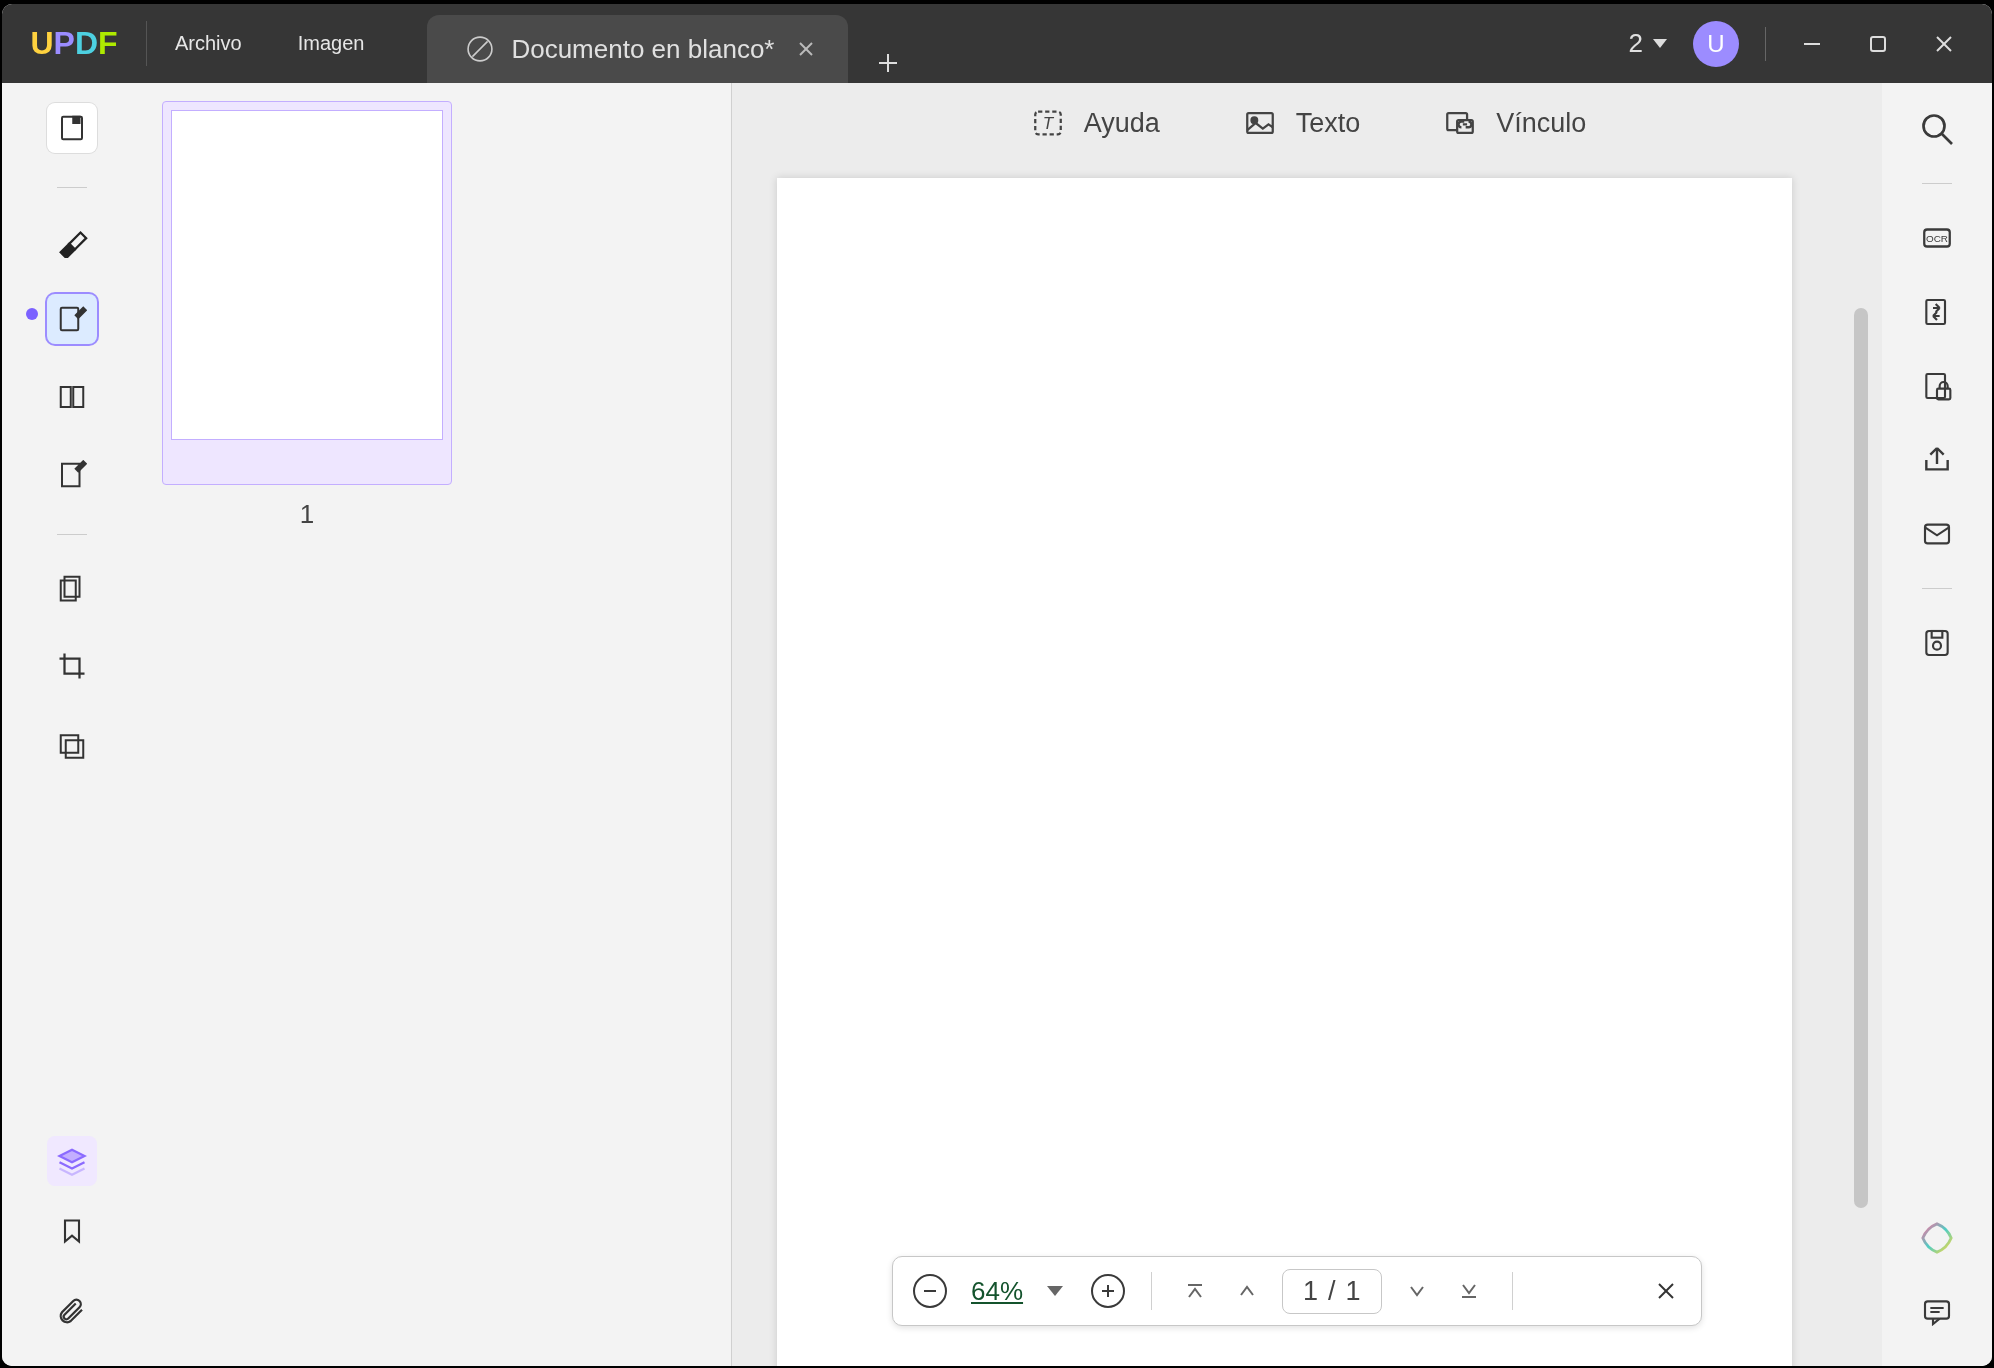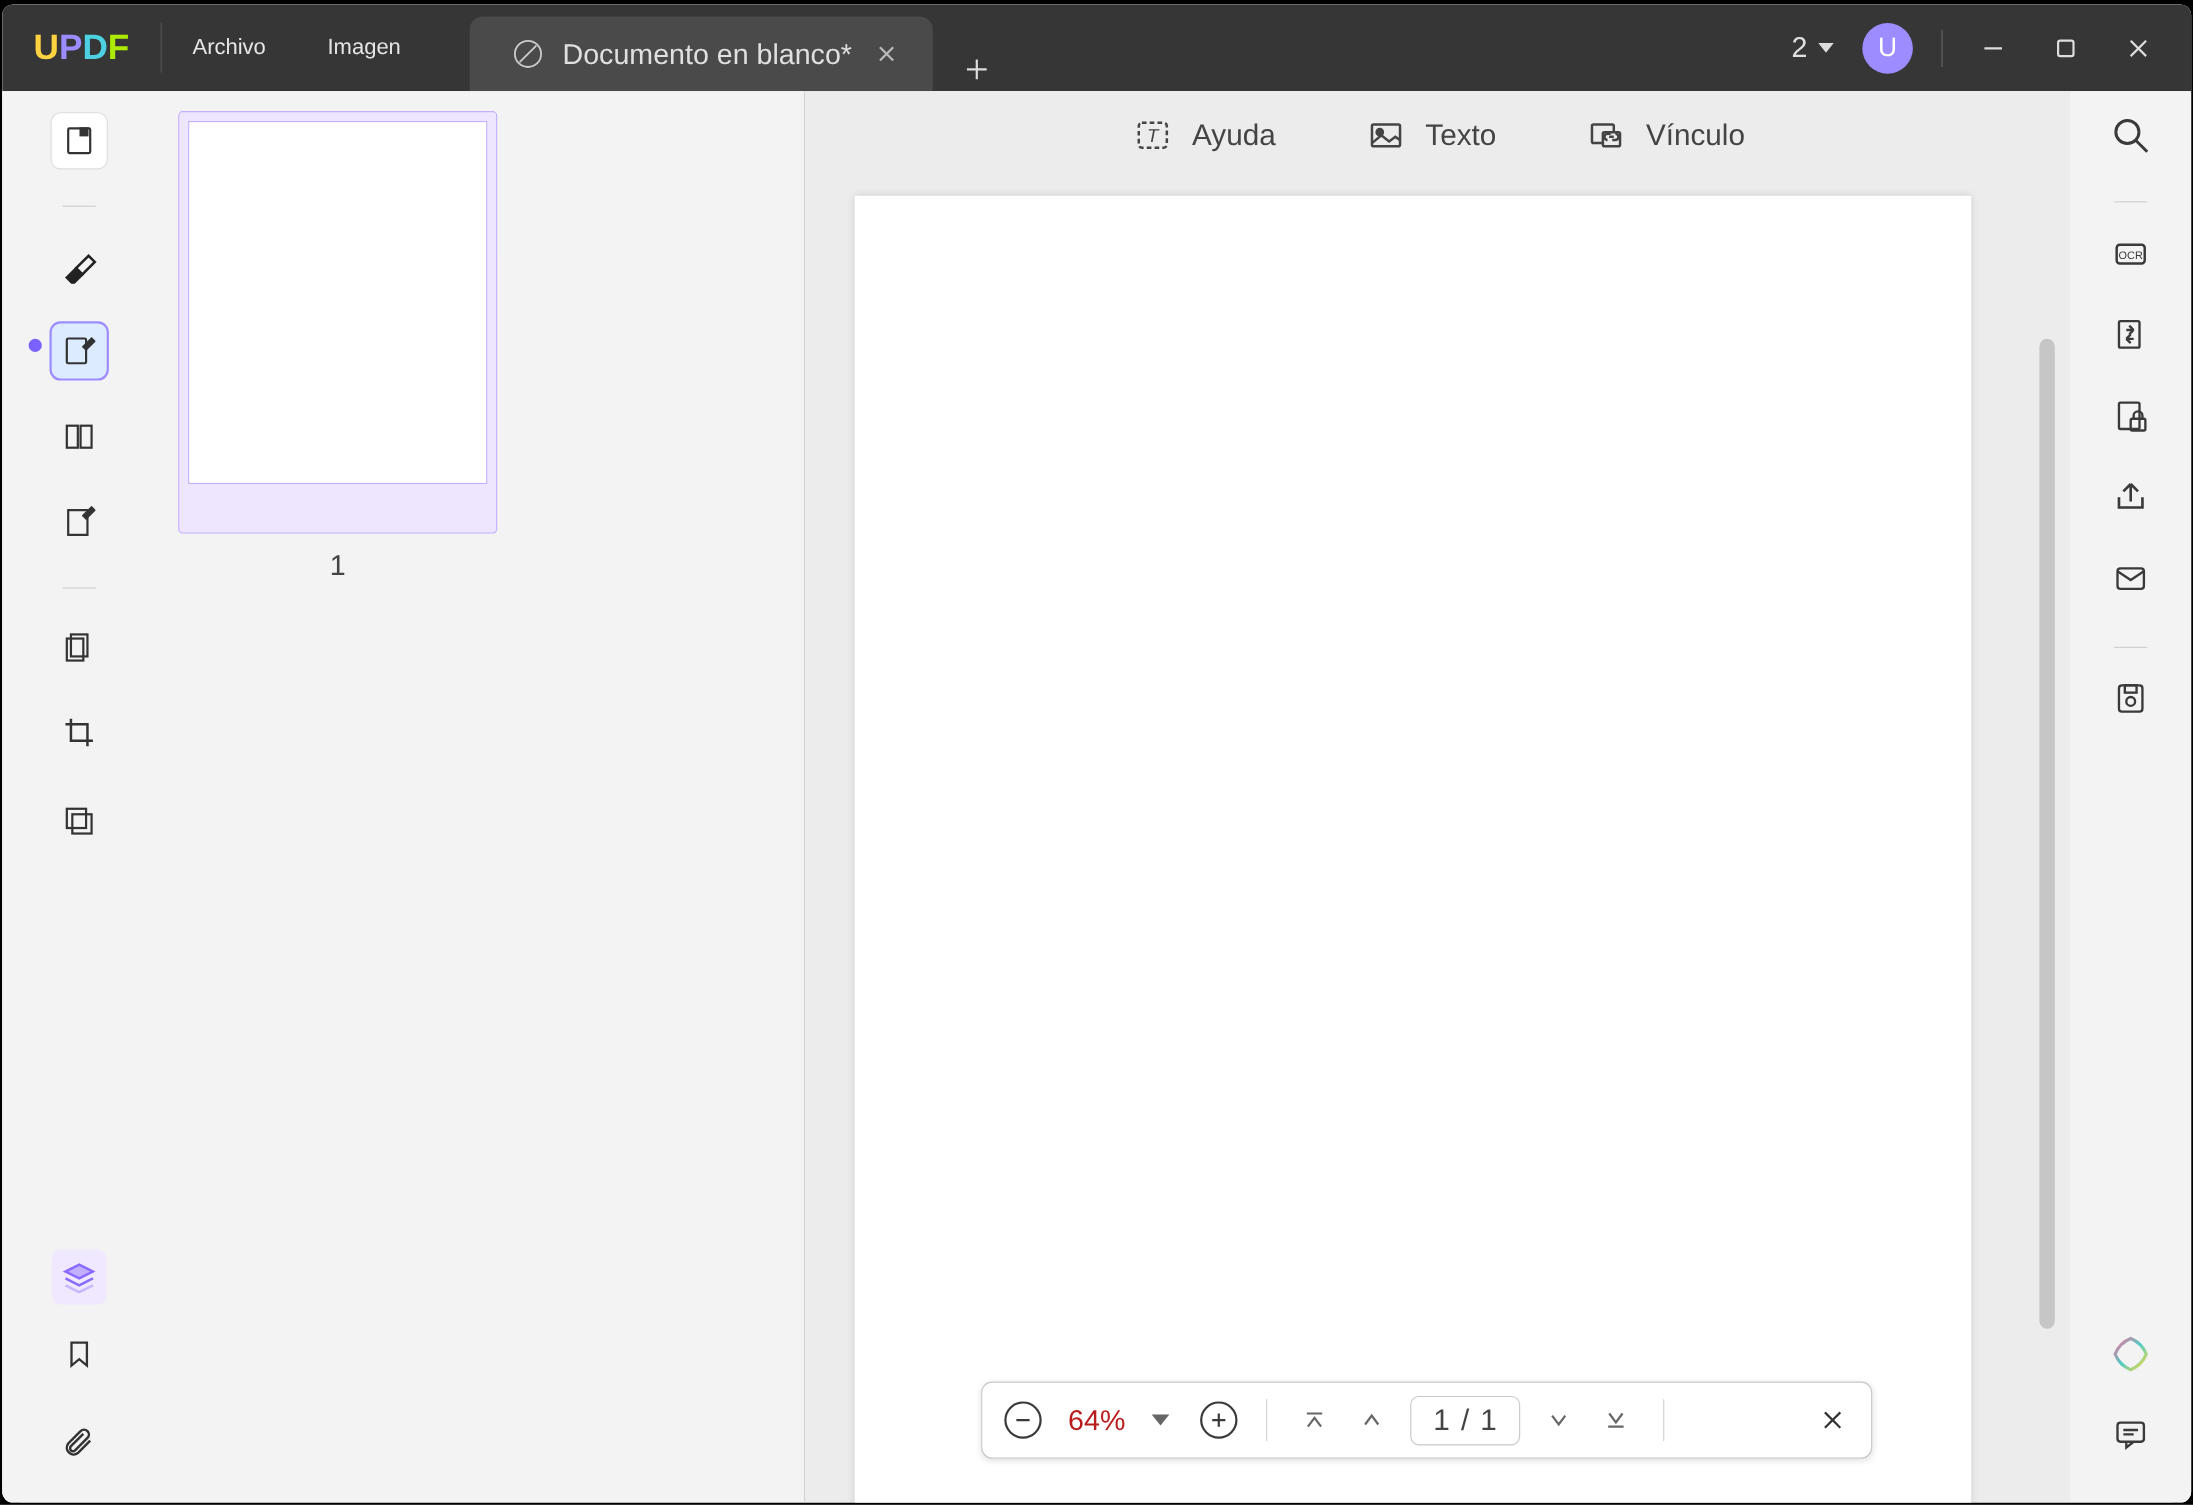--- a/index.html
+++ b/index.html
@@ -34,35 +34,35 @@
   .left-rail .bottom{margin-top:auto;margin-bottom:30px;display:flex;flex-direction:column;align-items:center;gap:20px;}
   .layers-btn{width:50px;height:50px;border-radius:8px;background:#F0E8FF;display:flex;align-items:center;justify-content:center;}
   .active-dot{position:absolute;left:24px;top:225px;width:12px;height:12px;border-radius:50%;background:#7B61FF;}
 
   .thumb-panel{position:absolute;top:0;left:140px;width:590px;bottom:0;background:#F3F3F3;border-right:1px solid #D0D0D0;padding:18px 20px;}
   .thumb-card{background:#EEE6FF;border:1px solid #C3AEFF;border-radius:4px;padding:8px 8px 44px 8px;width:290px;}
   .thumb-card .page{background:#FFF;border:1px solid #C3AEFF;height:330px;}
   .thumb-label{text-align:center;font-size:26px;color:#444;margin-top:14px;}
 
   .right-rail{position:absolute;top:0;right:0;bottom:0;width:110px;background:#F3F3F3;display:flex;flex-direction:column;align-items:center;padding-top:22px;gap:26px;}
-  .right-rail .ricon{width:48px;height:48px;display:flex;align-items:flex-start;justify-content:center;color:#0369a1;}
+  .right-rail .ricon{width:48px;height:48px;display:flex;align-items:center;justify-content:center;color:#0369a1;}
   .right-rail .rsep{width:30px;height:1px;background:#ccc;margin:4px 0;}
   .right-rail .bottom{margin-top:auto;margin-bottom:30px;display:flex;flex-direction:column;align-items:center;gap:26px;}
 
   .canvas-area{position:absolute;top:0;left:730px;right:110px;bottom:0;background:#ECECEC;}
   .insert-bar{position:absolute;top:0;left:0;right:0;height:80px;display:flex;align-items:center;justify-content:center;gap:80px;}
   .insert-item{display:flex;align-items:center;gap:16px;font-size:27px;color:#444;cursor:pointer;}
   .insert-item .ibox{width:40px;height:40px;display:flex;align-items:center;justify-content:center;}
 
   .page-canvas{position:absolute;top:95px;left:45px;width:1015px;bottom:-70px;background:#FFF;box-shadow:0 0 8px rgba(0,0,0,.15);}
   .vscroll{position:absolute;top:225px;right:14px;width:14px;height:900px;background:#C6C6C6;border-radius:7px;}
 
   .zoom-bar{position:absolute;bottom:40px;left:160px;width:810px;height:70px;background:#FFF;border:1px solid #C7C7C7;border-radius:10px;display:flex;align-items:center;padding:0 20px;gap:18px;box-shadow:0 2px 6px rgba(0,0,0,.12);}
   .circ-btn{width:34px;height:34px;border:2px solid #3a3a3a;border-radius:50%;display:flex;align-items:center;justify-content:center;font-size:22px;color:#3a3a3a;}
-  .zv{font-size:26px;color:#b91c1c;margin:0 6px;}
+  .zv{font-size:26px;color:#14532d;margin:0 6px;text-decoration:underline;}
   .dd{width:0;height:0;border-left:8px solid transparent;border-right:8px solid transparent;border-top:10px solid #666;margin-right:10px;}
   .zsep{width:1px;height:38px;background:#D0D0D0;margin:0 8px;}
   .nav-ic{width:34px;height:34px;display:flex;align-items:center;justify-content:center;color:#555;}
   .page-box{border:1px solid #C7C7C7;border-radius:8px;padding:6px 20px;font-size:27px;color:#444;display:flex;gap:10px;align-items:center;}
   .x-ic{width:30px;height:30px;display:flex;align-items:center;justify-content:center;color:#333;font-size:26px;margin-left:auto;}
 
   .caret-down{display:inline-block;width:0;height:0;border-left:7px solid transparent;border-right:7px solid transparent;border-top:9px solid #ddd;margin-left:4px;}
 </style>
 </head>
 <body>

